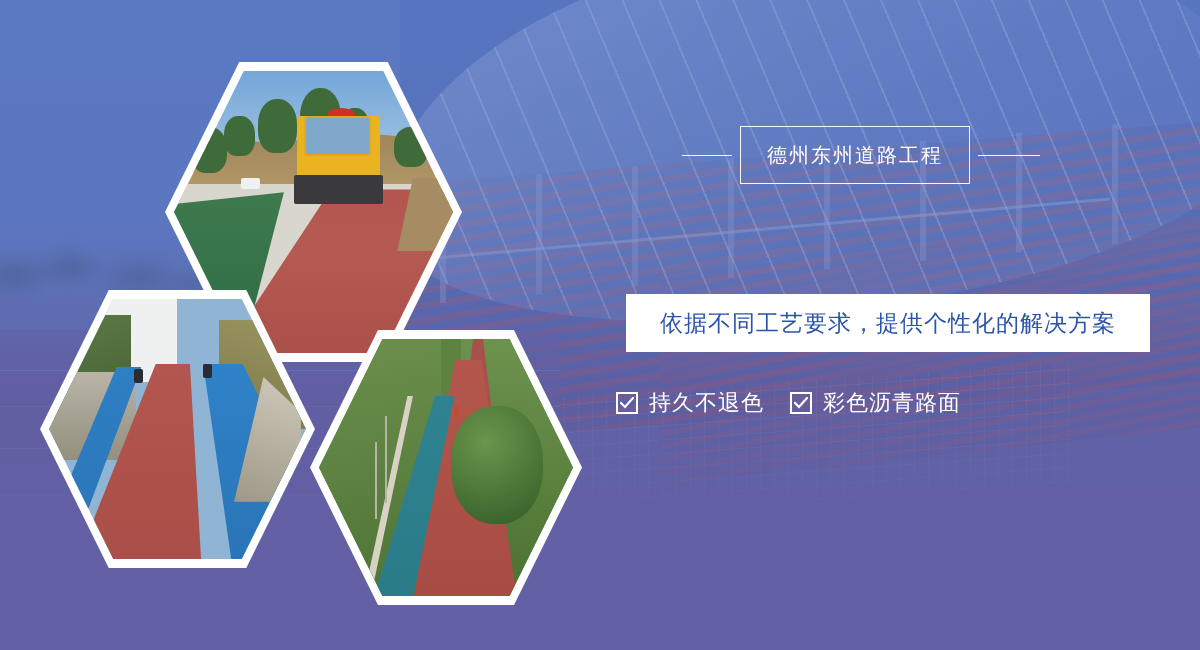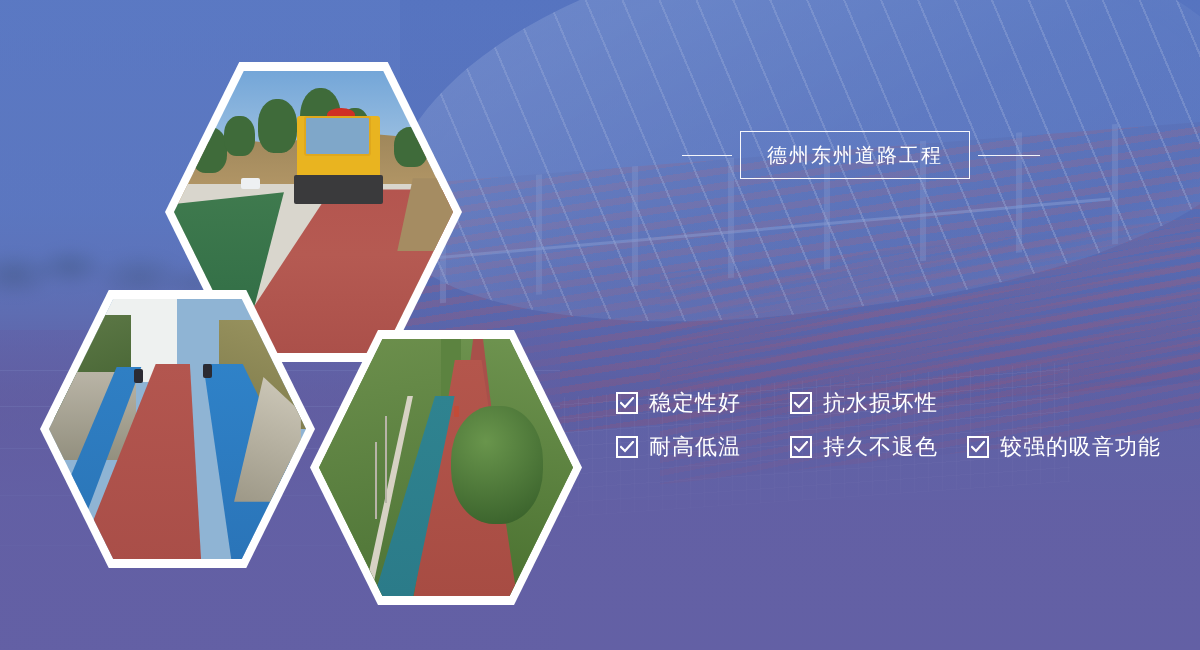--- a/index.html
+++ b/index.html
@@ -215,21 +215,21 @@
   
   .badge-row {
     position:absolute; left:682px; top:133px; width:472px; height:44px;
     display:flex; align-items:center;
   }
   .badge-line { height:1px; background:rgba(255,255,255,.92); flex:0 0 auto; }
   .badge-line.l { width:50px; }
   .badge-line.r { width:62px; }
   .badge-box {
     border:1px solid rgba(255,255,255,.95);
-    height:48px; padding:0 26px;
+    height:58px; padding:0 26px;
     display:flex; align-items:center; justify-content:flex-start;
     margin:0 8px;
   }
   .badge-text {
     color:#ffffff; font-size:20px; letter-spacing:2px; line-height:1;
     white-space:nowrap;
   }
 
   .headline {
     position:absolute; left:636px; top:186px;
@@ -363,62 +363,39 @@
 
   <div class="badge-row">
     <div class="badge-line l"></div>
     <div class="badge-box">
       <span class="badge-text">德州东州道路工程</span>
     </div>
     <div class="badge-line r"></div>
   </div>
 
 
+  <div class="subbar">
+    <span class="subbar-text">依据不同工艺要求，提供个性化的解决方案</span>
+  </div>
 
   <div class="features">
     <div class="feat-row">
       <div class="feat" style="width:174px">
         <span class="cbox">
           <svg width="14" height="12" viewBox="0 0 14 12">
               <path d="M1 6 L5 10 L13 1" fill="none" stroke="#ffffff" stroke-width="2.2" stroke-linecap="square"></path>
             </svg>
         </span>
-        <span class="feat-label">稳定性好</span>
+        <span class="feat-label">持久不退色</span>
       </div>
       <div class="feat" style="width:177px">
         <span class="cbox">
           <svg width="14" height="12" viewBox="0 0 14 12">
               <path d="M1 6 L5 10 L13 1" fill="none" stroke="#ffffff" stroke-width="2.2" stroke-linecap="square"></path>
             </svg>
         </span>
-        <span class="feat-label">抗水损坏性</span>
+        <span class="feat-label">彩色沥青路面</span>
       </div>
     </div>
 
-    <div class="feat-row">
-      <div class="feat" style="width:174px">
-        <span class="cbox">
-          <svg width="14" height="12" viewBox="0 0 14 12">
-              <path d="M1 6 L5 10 L13 1" fill="none" stroke="#ffffff" stroke-width="2.2" stroke-linecap="square"></path>
-            </svg>
-        </span>
-        <span class="feat-label">耐高低温</span>
-      </div>
-      <div class="feat" style="width:177px">
-        <span class="cbox">
-          <svg width="14" height="12" viewBox="0 0 14 12">
-              <path d="M1 6 L5 10 L13 1" fill="none" stroke="#ffffff" stroke-width="2.2" stroke-linecap="square"></path>
-            </svg>
-        </span>
-        <span class="feat-label">持久不退色</span>
-      </div>
-      <div class="feat">
-        <span class="cbox">
-          <svg width="14" height="12" viewBox="0 0 14 12">
-              <path d="M1 6 L5 10 L13 1" fill="none" stroke="#ffffff" stroke-width="2.2" stroke-linecap="square"></path>
-            </svg>
-        </span>
-        <span class="feat-label">较强的吸音功能</span>
-      </div>
-    </div>
   </div>
 
 </div>
 
 </body></html>

